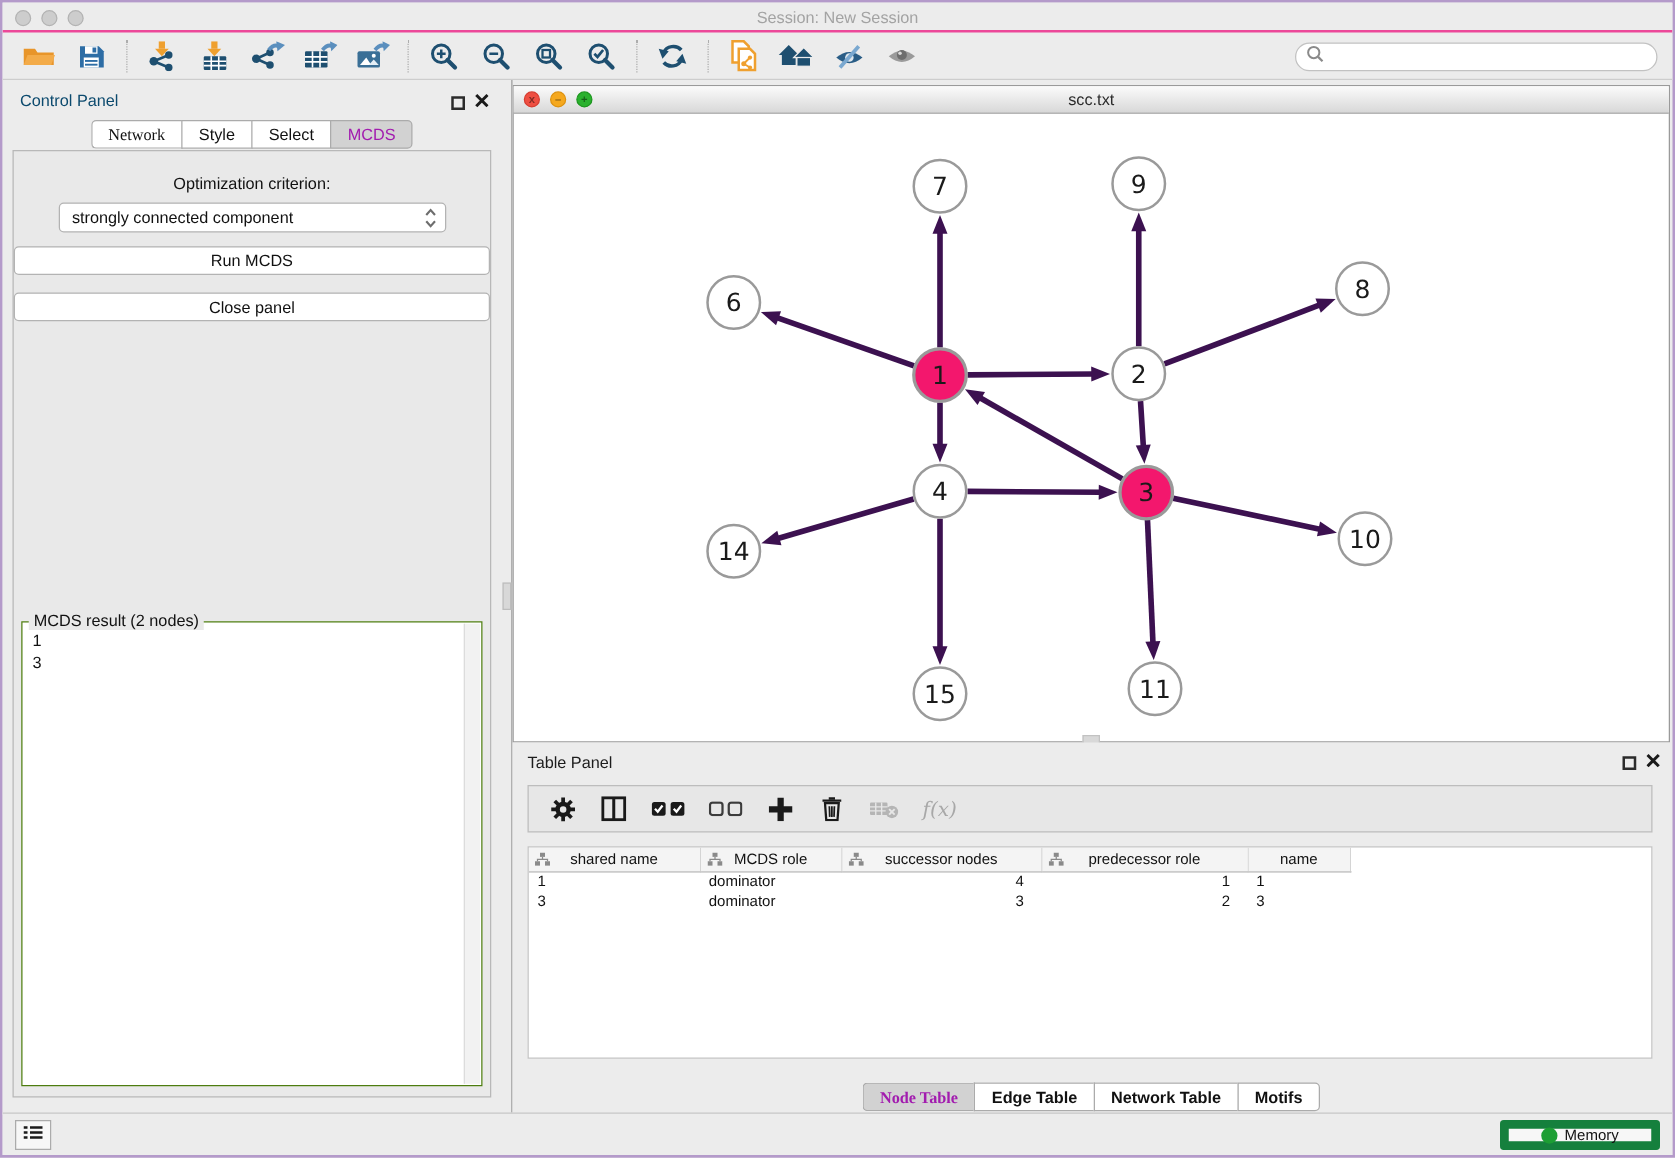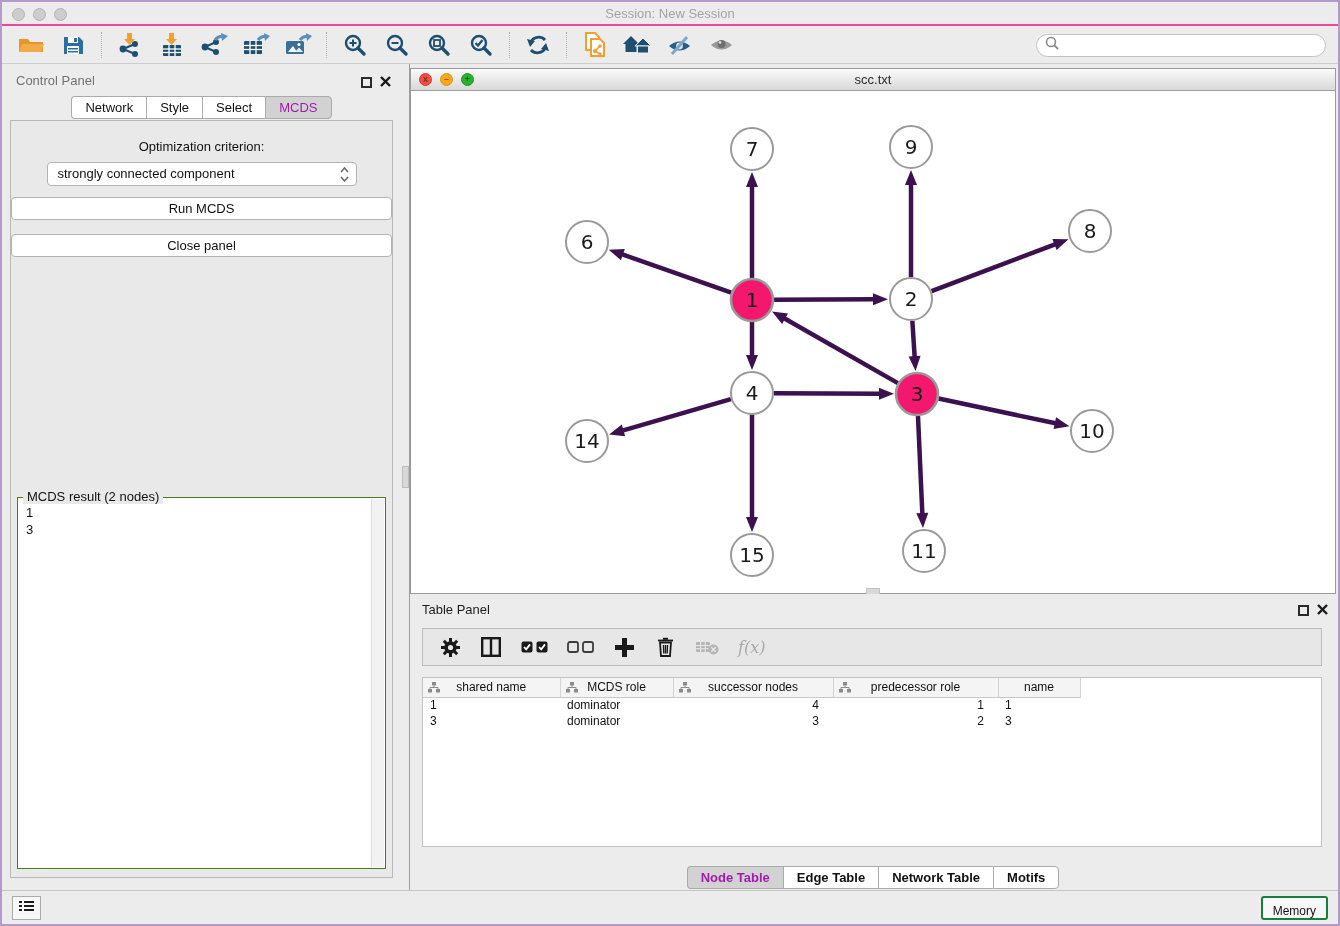--- a/index.html
+++ b/index.html
@@ -18,26 +18,26 @@
   
   .toolbar { position:absolute; left:0; top:25px; right:0; height:37px; display:flex; align-items:center; padding-left:8px; border-bottom:1px solid #cdcdcd; background:#ececec; }
   .tbtn { width:34px; height:30px; margin:0 4px; display:flex; align-items:center; justify-content:center; }
   .tsep { width:0; height:26px; border-left:1px dotted #adadad; margin:0 7px; }
   .searchbox { margin-left:auto; margin-right:12px; width:290px; height:23px; background:#fff; border:1px solid #c2c2c2; border-radius:12px; display:flex; align-items:center; padding-left:8px; gap:5px; }
   .searchbox input { border:none; outline:none; flex:1; height:19px; font-size:12px; background:transparent; }
 
   
   .control-panel { position:absolute; left:0; top:62px; width:399px; height:828px; background:#ececec; }
   .cp-header { position:relative; height:32px; }
-  .cp-header .cp-title { position:absolute; left:14px; top:9px; font-size:13px; color:#737373; }
+  .cp-header .cp-title { position:absolute; left:14px; top:9px; font-size:13px; color:#0c4a6e; }
   .panel-btns { position:absolute; right:10px; top:9px; display:flex; gap:8px; align-items:center; }
   .float-ico { width:11px; height:11px; border:2px solid #2b2b2b; background:transparent; }
   .tabs { display:flex; justify-content:center; }
   .tab { height:23px; line-height:21px; padding:0 13px; background:#fff; border:1px solid #ababab; border-right:none; font-size:13px; color:#111; cursor:default; }
-  .tab:first-child { border-radius:4px 0 0 4px; }
+  .tab:first-child { border-radius:4px 0 0 4px;font-family:Liberation Serif, serif; }
   .tab:last-child { border-right:1px solid #ababab; border-radius:0 4px 4px 0; }
   .tab.selected { background:#d2d2d2; color:#a21caf; }
   .cp-box { position:absolute; left:8px; right:8px; top:56px; bottom:14px; background:#e9e9e9; border:1px solid #b8b8b8; }
   .opt-label { text-align:center; margin-top:18px; font-size:13px; color:#111; }
   .dropdown { position:relative; margin:8px auto 0; width:310px; height:24px; background:#fff; border:1px solid #b3b3b3; border-radius:4px; font-size:13px; line-height:22px; padding-left:10px; color:#111; }
   .dropdown .stepper { position:absolute; right:7px; top:3px; }
   .btnrow { display:flex; justify-content:center; gap:14px; margin-top:11px;flex-direction:column; }
   .pushbtn { height:23px; line-height:21px; padding:0 16px; background:#fff; border:1px solid #b3b3b3; border-radius:4px; font-size:13px; color:#111; }
   .fieldset { position:absolute; left:6px; right:6px; top:376px; bottom:8px; border:1px solid #4d7c0f; background:#fff; }
   .fieldset .legend { position:absolute; top:-9px; left:5px; background:#e9e9e9; padding:0 4px; font-size:13px; color:#111; }
@@ -70,21 +70,21 @@
   table.datatable td { height:16px; color:#111; }
   td.al-left { text-align:left; padding-left:7px; }
   td.al-right { text-align:right; padding-right:14px; }
   .tp-tabs { position:absolute; left:0; right:0; top:272px; display:flex; justify-content:center; }
   .tp-tabs .tab { font-weight:bold; font-size:13px; }
   .tp-tabs .tab.selected { font-weight:bold; }
 
   
   .statusbar { position:absolute; left:0; right:0; bottom:0; height:34px; background:#ececec; border-top:1px solid #c6c6c6; }
   .list-btn { position:absolute; left:10px; top:5px; width:29px; height:24px; background:#f7f7f7; border:1px solid #ababab; display:flex; align-items:center; justify-content:center; }
-  .mem-btn { position:absolute; right:10px; top:5px; height:24px; background:#f7f7f7; border:2px solid #15803d; border-radius:3px; display:flex; align-items:center; gap:6px; padding:0 10px; font-size:12px; color:#111;flex-direction:column; }
+  .mem-btn { position:absolute; right:10px; top:5px; height:24px; background:#f7f7f7; border:7px solid #15803d; border-radius:3px; display:flex; align-items:center; gap:6px; padding:0 26px; font-size:12px; color:#111; }
   .mem-dot { width:13px; height:13px; border-radius:50%; background:#1d9e34; }
 </style>
 </head>
 <body>
 
 <div class="window">
 
   <div class="titlebar">
     <div class="lights">
       <div class="light"></div>

